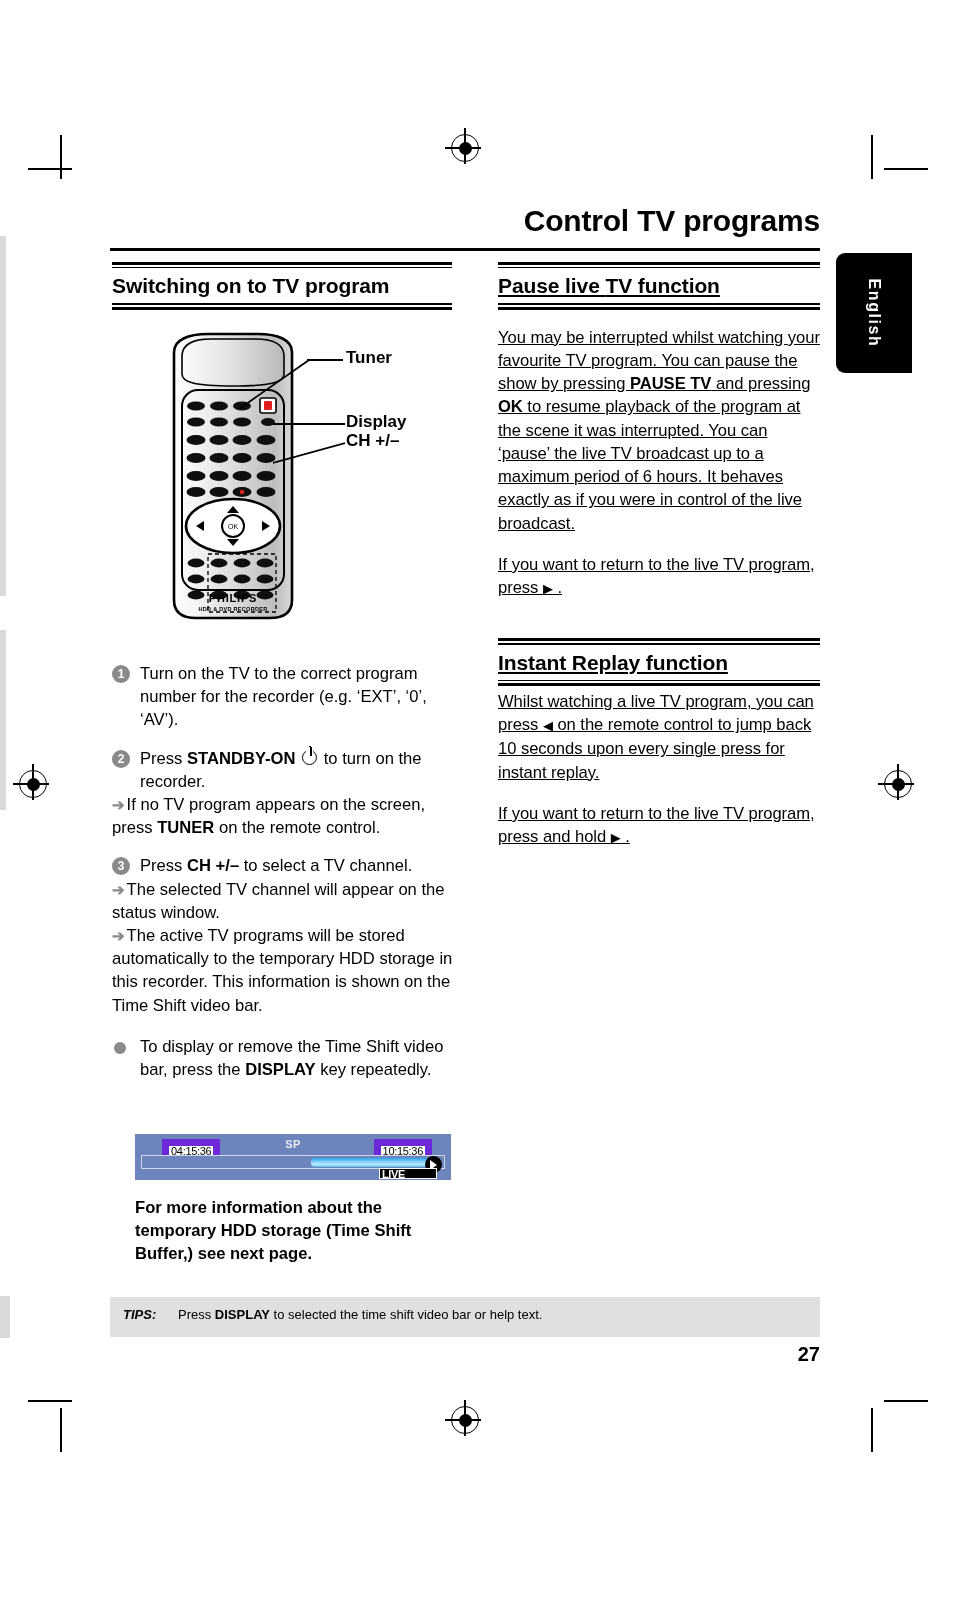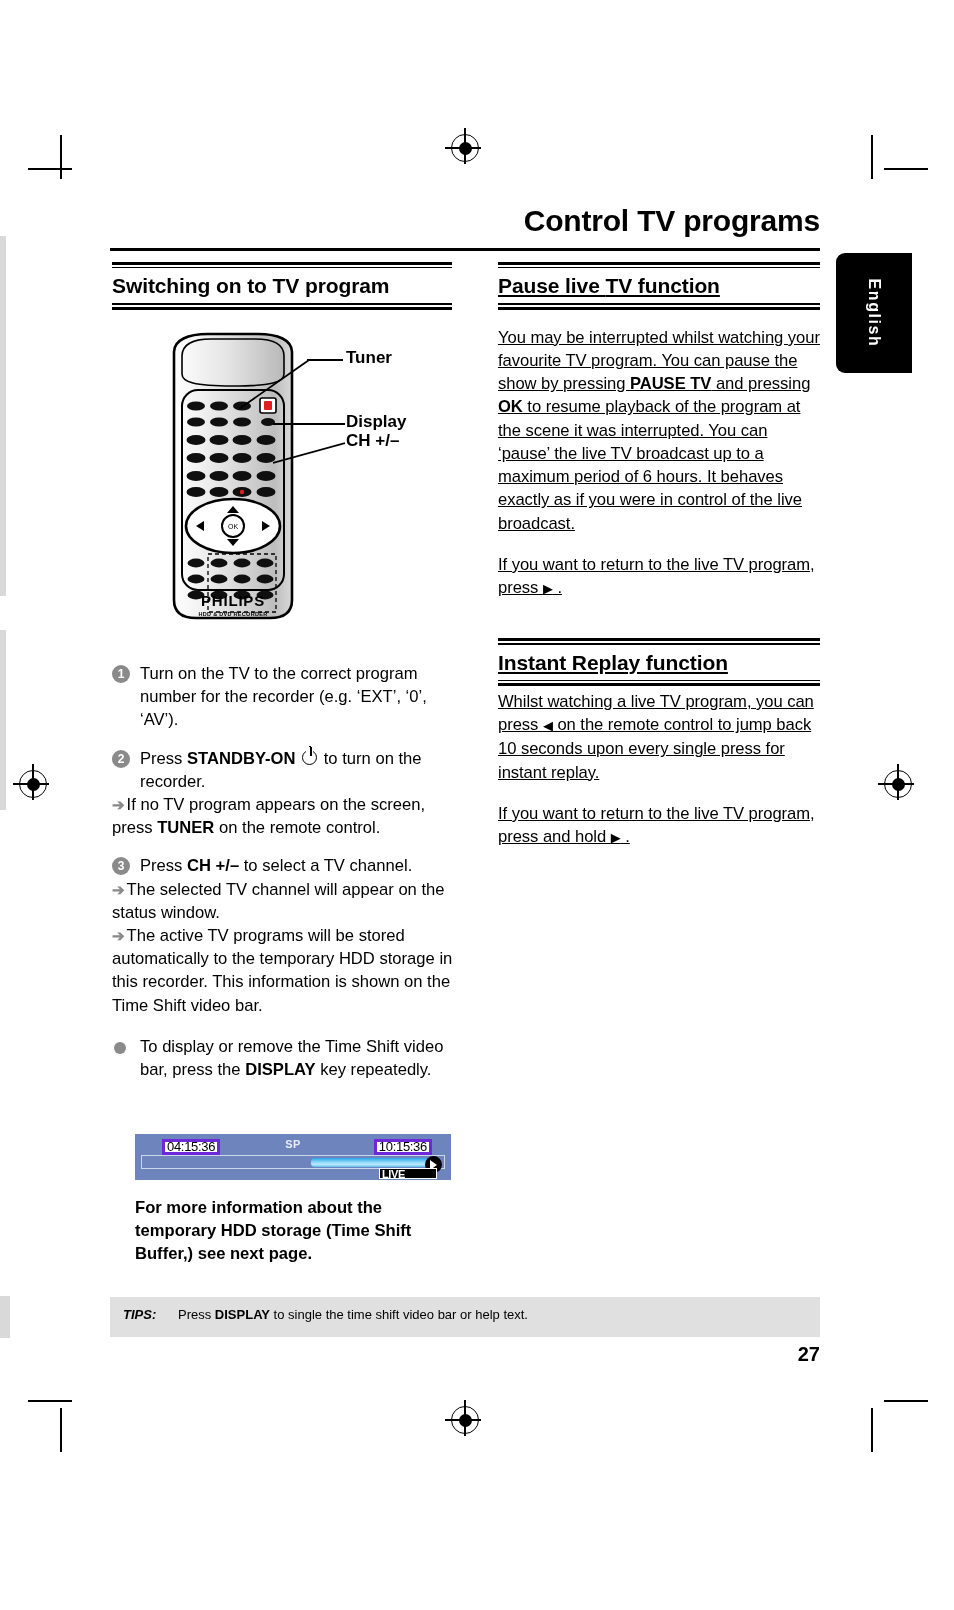--- a/index.html
+++ b/index.html
@@ -205,23 +205,23 @@
     position: absolute;
     left: 135px; top: 1134px;
     width: 316px; height: 46px;
     background: #6d84bd;
     border: 0;
   }
   .ts-time {
     position: absolute;
     top: 5px;
     background: #fff;
-    border: 3px solid #6d28d9;
+    border: 7px solid #6d28d9;
     font-family: "Liberation Sans", sans-serif;
-    font-size: 13px;
+    font-size: 11px;
     line-height: 10px;
     padding: 0 2px;
     color: #000;
     letter-spacing: -0.3px;
   }
   .ts-time.left  { left: 27px; }
   .ts-time.right { right: 19px; }
   .ts-mode {
     position: absolute;
     top: 4px; left: 0; right: 0;
@@ -450,21 +450,21 @@
         <ellipse cx="84" cy="265" rx="8.5" ry="4.4"></ellipse>
         <ellipse cx="107" cy="265" rx="8.5" ry="4.4"></ellipse>
         <ellipse cx="130" cy="265" rx="8.5" ry="4.4"></ellipse>
         <ellipse cx="153" cy="265" rx="8.5" ry="4.4"></ellipse>
       </g>
       <rect x="96" y="224" width="68" height="58" fill="none" stroke="#000" stroke-width="1.3" stroke-dasharray="4,3"></rect>
     </svg>
 
     
     <div style="position:absolute; left:62px; top:262px; width:118px; text-align:center;">
-      <div style="font-size:15px; font-weight:bold; letter-spacing:0.8px;">PHILIPS</div>
+      <div style="font-size:11px; font-weight:bold; letter-spacing:0.8px;">PHILIPS</div>
       <div style="font-size:5.5px; font-weight:bold; letter-spacing:0.3px; margin-top:2px;">HDD &amp; DVD RECORDER</div>
     </div>
 
     
     <div class="lead" style="left:195px; top:29px; width:36px;"></div>
     <div style="position:absolute; left:127px; top:29px; width:72px; height:50px;">
       <svg width="72" height="50" viewBox="0 0 72 50">
           <line x1="0" y1="50" x2="70" y2="1" stroke="#000" stroke-width="1.8"></line>
         </svg>
     </div>
@@ -563,19 +563,19 @@
     </p>
 
     <p class="body">
       <span>If you want to return to the live TV program, press and hold </span><span class="tri-r">▶</span><span> .</span>
     </p>
   </div>
 
   <div class="tips">
     <div class="tips-label">TIPS:</div>
     <div class="tips-text">
-      <span>Press </span><b>DISPLAY</b><span> to single the time shift video bar or help text.</span>
+      <span>Press </span><b>DISPLAY</b><span> to selected the time shift video bar or help text.</span>
     </div>
   </div>
 
   <div class="page-num">27</div>
 
 </div>
 
 </body></html>

